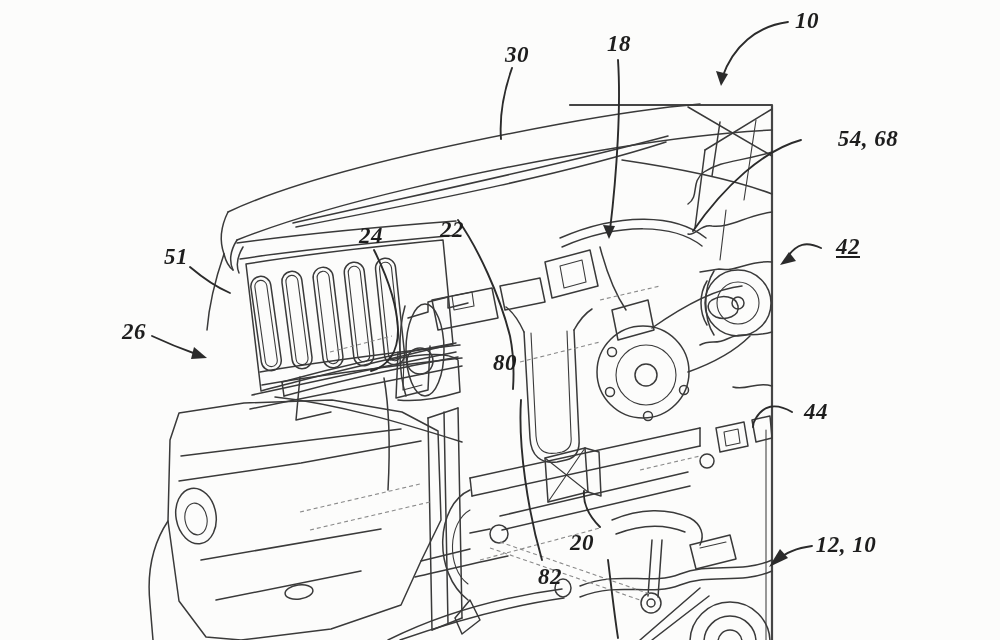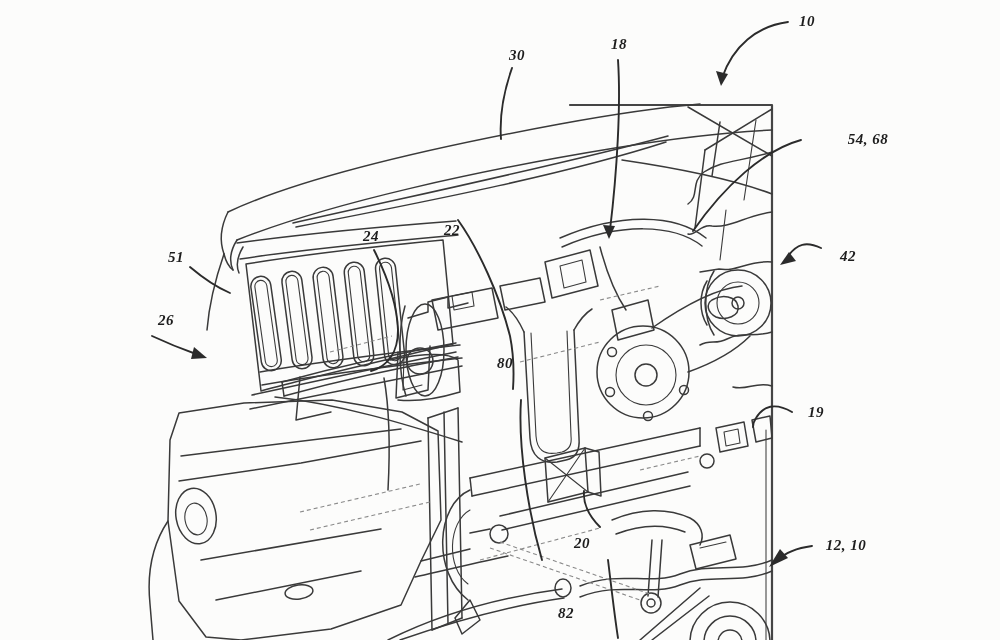--- a/index.html
+++ b/index.html
@@ -10,21 +10,21 @@
   }
   #stage svg{position:absolute;left:0;top:0;}
   .lineart{stroke:#3a3a3a;fill:none;stroke-width:1.5;stroke-linecap:round;stroke-linejoin:round;}
   .heavy{stroke:#454545;stroke-width:2.2;}
   .thin{stroke-width:1.1;}
   .dashed{stroke:#8a8a8a;stroke-width:1.1;stroke-dasharray:4 3;}
   .leader{stroke:#2b2b2b;stroke-width:1.9;fill:none;stroke-linecap:round;}
   .arrowhead{fill:#2b2b2b;stroke:none;}
   .ref-label{
     position:absolute;transform:translate(-50%,-50%);
-    font-style:italic;font-weight:700;font-size:15px;color:#1d1d1d;
+    font-style:italic;font-weight:700;font-size:23px;color:#1d1d1d;
     letter-spacing:.5px;white-space:nowrap;user-select:none;
   }
 </style>
 </head>
 <body>
 
 <div id="stage">
 
   <svg width="1000" height="640" viewBox="0 0 1000 640">
 
@@ -235,24 +235,24 @@
       <polygon class="arrowhead" points="780,265 789,252 796,261"></polygon>
       <polygon class="arrowhead" points="769,567 780,549 788,558"></polygon>
     </g>
   </svg>
 
   <div>
     <div class="ref-label" style="left: 807px; top: 21px;">10</div>
     <div class="ref-label" style="left: 517px; top: 55px;">30</div>
     <div class="ref-label" style="left: 619px; top: 44px;">18</div>
     <div class="ref-label" style="left: 868px; top: 139px;">54, 68</div>
-    <div class="ref-label" style="left: 848px; top: 256px;">42</div>
+    <div class="ref-label" style="left: 848px; top: 247px; text-decoration: underline;">42</div>
     <div class="ref-label" style="left: 452px; top: 207px; margin-top: 23px;">22</div>
     <div class="ref-label" style="left: 371px; top: 236px; font-style: italic;">24</div>
     <div class="ref-label" style="left: 176px; top: 257px;">51</div>
-    <div class="ref-label" style="left: 134px; top: 320px; margin-left: 32px;">26</div>
+    <div class="ref-label" style="left: 134px; top: 332px;">26</div>
     <div class="ref-label" style="left: 505px; top: 363px;">80</div>
-    <div class="ref-label" style="left: 816px; top: 412px;">19</div>
+    <div class="ref-label" style="left: 816px; top: 412px;">44</div>
     <div class="ref-label" style="left: 582px; top: 543px;">20</div>
-    <div class="ref-label" style="left: 566px; top: 577px; margin-top: 36px;">82</div>
+    <div class="ref-label" style="left: 550px; top: 577px;">82</div>
     <div class="ref-label" style="left: 846px; top: 545px;">12, 10</div>
   </div>
 </div>
 
 </body></html>

